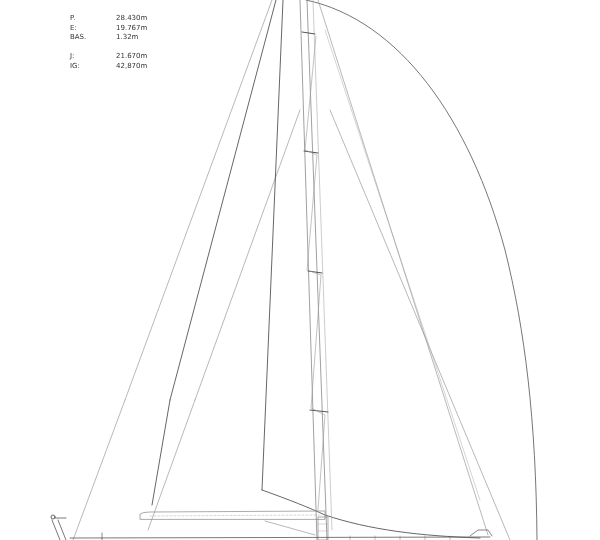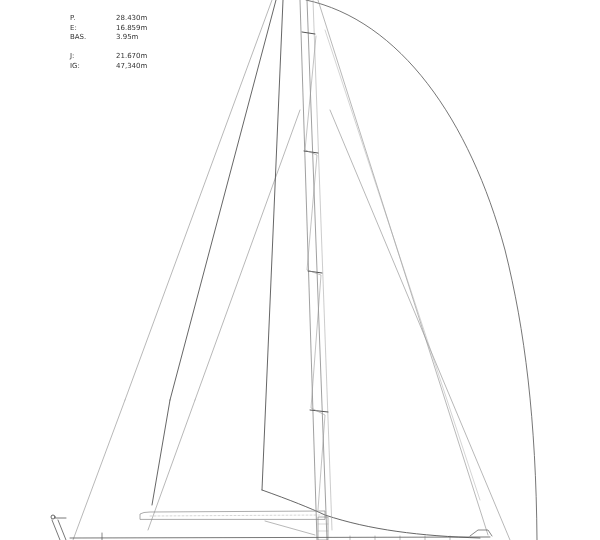--- a/index.html
+++ b/index.html
@@ -13,34 +13,34 @@
 </head>
 <body>
 
 <div class="specs">
   <div class="spec-row">
     <span class="spec-label">P.</span>
     <span>28.430m</span>
   </div>
   <div class="spec-row">
     <span class="spec-label">E:</span>
-    <span>16.859m</span>
+    <span>19.767m</span>
   </div>
   <div class="spec-row">
     <span class="spec-label">BAS.</span>
-    <span>3.95m</span>
+    <span>1.32m</span>
   </div>
   <div class="spec-gap"></div>
   <div class="spec-row">
     <span class="spec-label">J:</span>
     <span>21.670m</span>
   </div>
   <div class="spec-row">
     <span class="spec-label">IG:</span>
-    <span>47,340m</span>
+    <span>42,870m</span>
   </div>
 </div>
 
 <svg class="plan" width="600" height="540" viewBox="0 0 600 540">
   <g fill="none" stroke-linecap="round">
 
     <path d="M306,0 C400,20 470,120 505,250 C525,330 536,420 537,540" stroke="#666" stroke-width="0.9"></path>
 
     <line x1="272" y1="0" x2="125" y2="400" stroke="#999" stroke-width="0.7"></line>
     <line x1="125" y1="400" x2="73" y2="540" stroke="#999" stroke-width="0.7"></line>

